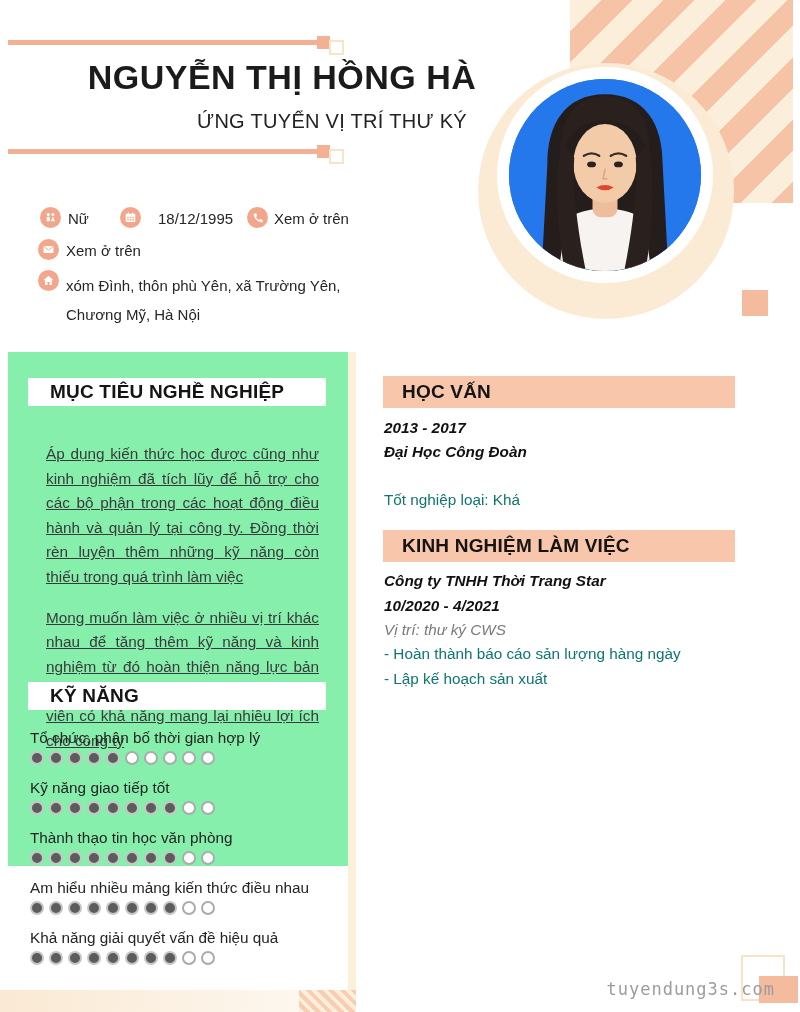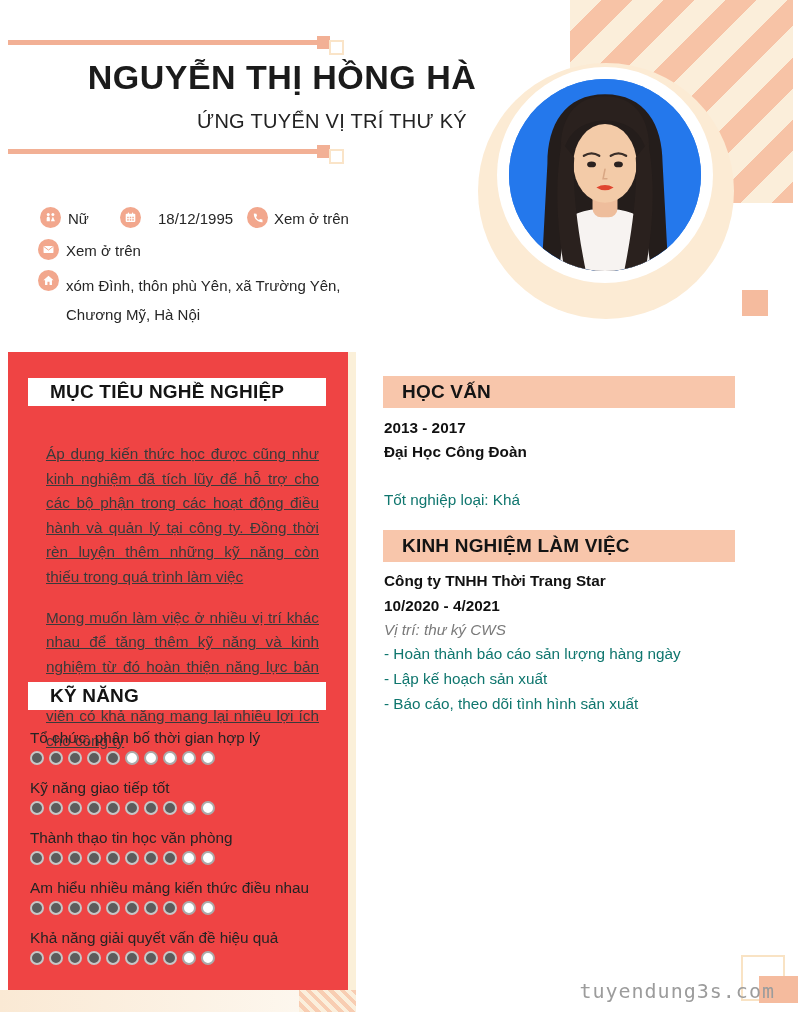--- a/index.html
+++ b/index.html
@@ -36,43 +36,43 @@
     font-size:34px; font-weight:bold; color:#1b1b1b; letter-spacing:0.5px; }
   .subtitle { position:absolute; left:82px; top:110px; width:500px; text-align:center;
     font-size:20px; color:#222; letter-spacing:0.3px; }
   
   .pi-icon { position:absolute; width:21px; height:21px; border-radius:50%;
     background:#F2A78D; display:flex; align-items:center; justify-content:center; }
   .pi-icon svg { width:15px; height:15px; display:block; }
   .pi-text { position:absolute; font-size:15px; color:#262626; }
   .address { width:316px; line-height:28.5px; }
   
-  .panel { position:absolute; left:8px; top:352px; width:340px; height:638px; background:#ef4444; }
+  .panel { position:absolute; left:8px; top:352px; width:340px; height:514px; background:#86efac; }
   .panel-box { position:absolute; left:20px; width:298px; height:28px; background:#ffffff; }
   .panel-box span { display:block; padding-left:22px; line-height:28px;
     font-size:19px; font-weight:bold; color:#141414; letter-spacing:0.2px; }
   .objective-text { position:absolute; left:22px; top:74px; width:305px;
     font-size:15.3px; line-height:24.6px; text-align:justify; color:#3a3a3a; }
   .objective-text p { margin:16px;text-decoration:underline; }
   .skill { position:absolute; left:22px; width:300px; height:46px; }
   .skill-label { display:block; font-size:15.3px; color:#242424; }
   .dots { display:flex; gap:5px; margin-top:4px; }
   .dot { width:14px; height:14px; border-radius:50%; }
   .dot.filled { background:#5C5C5C; border:2px solid #C6C6C6; }
   .dot.empty  { background:#ffffff; border:2px solid #ABABAB; }
   
   .sec-bar { position:absolute; left:383px; width:352px; height:32px; background:#F8C6AB; }
   .sec-bar span { display:block; padding-left:19px; line-height:32px;
     font-size:19px; font-weight:bold; color:#141414; letter-spacing:0.2px; }
   .rline { position:absolute; left:384px; width:380px; font-size:15.3px; color:#0f766e; }
-  .rline.b { font-weight:bold; color:#111; }
+  .rline.b { font-weight:bold; color:#111;font-style:italic; }
   .rline.i { font-style:italic; color:#7a7a7a; }
   
   .watermark { position:absolute; left:535px; top:979px; width:240px; text-align:right;
-    font-family:"DejaVu Sans Mono", monospace; font-size:20px; letter-spacing:1px;
+    font-family:"DejaVu Sans Mono", monospace; font-size:17px; letter-spacing:1px;
     color:#9C9C9C; text-decoration:none; z-index:5; }
 </style>
 </head>
 <body>
 
 <div class="page">
 
   <div class="stripes-tr"></div>
   <div class="cream-circle"></div>
   <div class="white-circle"></div>
@@ -255,21 +255,20 @@
   <div class="rline" style="top:491px">Tốt nghiệp loại: Khá</div>
 
   <div class="sec-bar" style="top:530px">
     <span>KINH NGHIỆM LÀM VIỆC</span>
   </div>
   <div class="rline b" style="top:572px">Công ty TNHH Thời Trang Star</div>
   <div class="rline b" style="top:597px">10/2020 - 4/2021</div>
   <div class="rline i" style="top:621px">Vị trí: thư ký CWS</div>
   <div class="rline" style="top:645px">- Hoàn thành báo cáo sản lượng hàng ngày</div>
   <div class="rline" style="top:670px">- Lập kế hoạch sản xuất</div>
-  <div class="rline" style="top:695px">- Báo cáo, theo dõi tình hình sản xuất</div>
 
   <div class="bottom-band"></div>
   <div class="bottom-stripes"></div>
   <div class="wm-osq"></div>
   <div class="sq-accent wm-sq"></div>
   <a href="#" class="watermark">tuyendung3s.com</a>
 
 </div>
 
 </body></html>

